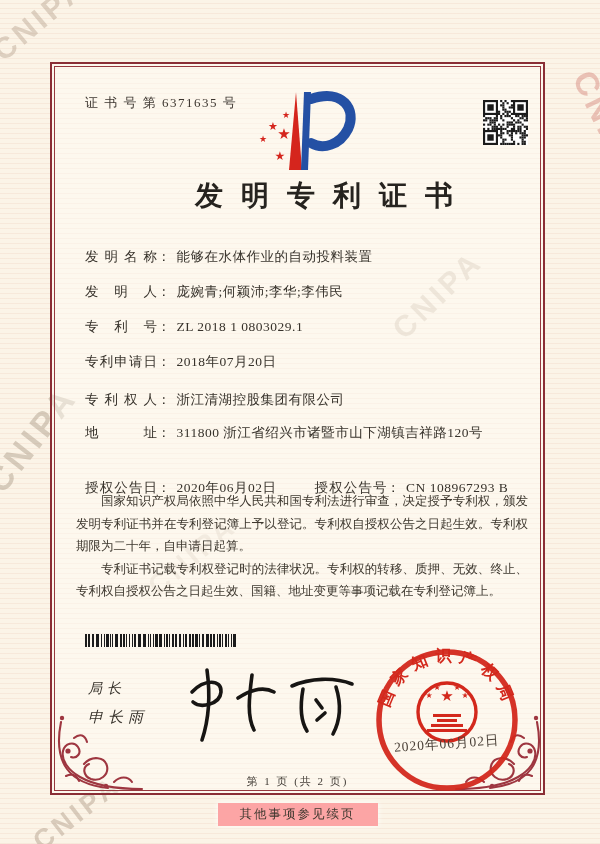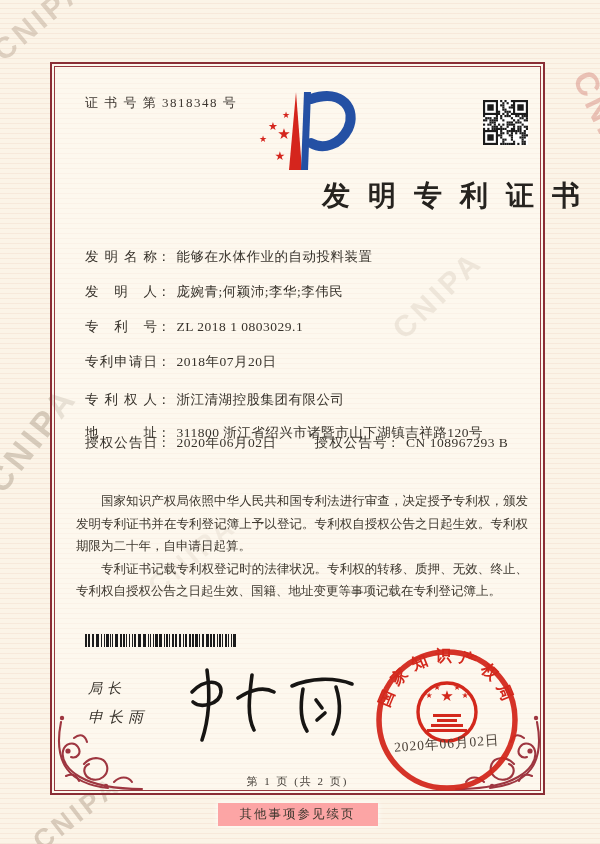--- a/index.html
+++ b/index.html
@@ -15,21 +15,21 @@
     font-weight:bold;letter-spacing:4px;pointer-events:none;white-space:nowrap;
   }
   .frame{
     position:absolute;left:50px;top:62px;width:495px;height:733px;
     border:2.5px solid #8a2e35;box-sizing:border-box;
     background:rgba(255,253,246,.45);
   }
   .frame-inner{position:absolute;inset:2px;border:1px solid #96383e;}
   .cert-no{position:absolute;left:85px;top:94px;font-size:13px;letter-spacing:1.5px;color:#3d3630;}
   .title{
-    position:absolute;left:50px;top:177px;width:548px;text-align:right;
+    position:absolute;left:50px;top:177px;width:548px;text-align:center;
     font-size:28px;font-weight:bold;color:#26231f;letter-spacing:18px;text-indent:18px;
   }
   .logo{position:absolute;left:251px;top:84px;}
   .qr{position:absolute;left:483px;top:100px;}
   .frow{position:absolute;left:85px;width:445px;font-size:13.5px;color:#37322b;white-space:nowrap;}
   .flabel{display:inline-block;width:72px;text-align:justify;text-align-last:justify;vertical-align:top;}
   .fcolon{margin-right:6px;}
   .fval{letter-spacing:.5px;}
   .grant-no{margin-left:38px;}
   .paras{
@@ -95,21 +95,21 @@
       <path d="M12 82 C18 79 23 81 25 87"></path>
       <path d="M60 88 C66 82 74 82 78 88"></path>
     </g>
     <g fill="#9e3640">
       <circle cx="14" cy="57" r="2.6"></circle>
         <circle cx="52" cy="92" r="2.2"></circle>
         <circle cx="8" cy="24" r="2.2"></circle>
     </g>
   </svg>
 
-  <div class="cert-no">证 书 号 第 3818348 号</div>
+  <div class="cert-no">证 书 号 第 6371635 号</div>
 
   <svg class="logo" width="122" height="94" viewBox="0 0 122 94">
     <g fill="#d5251d" font-family="'DejaVu Sans',sans-serif" text-anchor="middle">
       <text x="35" y="34" font-size="9">★</text>
       <text x="22" y="46" font-size="11">★</text>
       <text x="12" y="58" font-size="9">★</text>
       <text x="33" y="55" font-size="15">★</text>
       <text x="29" y="76" font-size="12">★</text>
     </g>
     <polygon fill="#d5251d" points="45,8 51,86 38,86"></polygon>
@@ -289,21 +289,21 @@
   </div>
   <div class="frow" style="top:353px">
     <span class="flabel">专利申请日</span><span class="fcolon">：</span><span class="fval">2018年07月20日</span>
   </div>
   <div class="frow" style="top:391px">
     <span class="flabel">专利权人</span><span class="fcolon">：</span><span class="fval">浙江清湖控股集团有限公司</span>
   </div>
   <div class="frow" style="top:424px">
     <span class="flabel">地址</span><span class="fcolon">：</span><span class="fval">311800 浙江省绍兴市诸暨市山下湖镇吉祥路120号</span>
   </div>
-  <div class="frow" style="top:434px">
+  <div class="frow" style="top:479px">
     <span class="flabel">授权公告日</span><span class="fcolon">：</span><span class="fval">2020年06月02日</span><span class="flabel grant-no">授权公告号</span><span class="fcolon">：</span><span class="fval">CN 108967293 B</span>
   </div>
 
   <div class="paras">
     <p>国家知识产权局依照中华人民共和国专利法进行审查，决定授予专利权，颁发发明专利证书并在专利登记簿上予以登记。专利权自授权公告之日起生效。专利权期限为二十年，自申请日起算。</p>
     <p>专利证书记载专利权登记时的法律状况。专利权的转移、质押、无效、终止、专利权自授权公告之日起生效、国籍、地址变更等事项记载在专利登记簿上。</p>
   </div>
 
   <svg class="barcode" id="barcode-svg" width="158" height="13" viewBox="0 0 158 13">
     <g fill="#1c1c1c">

